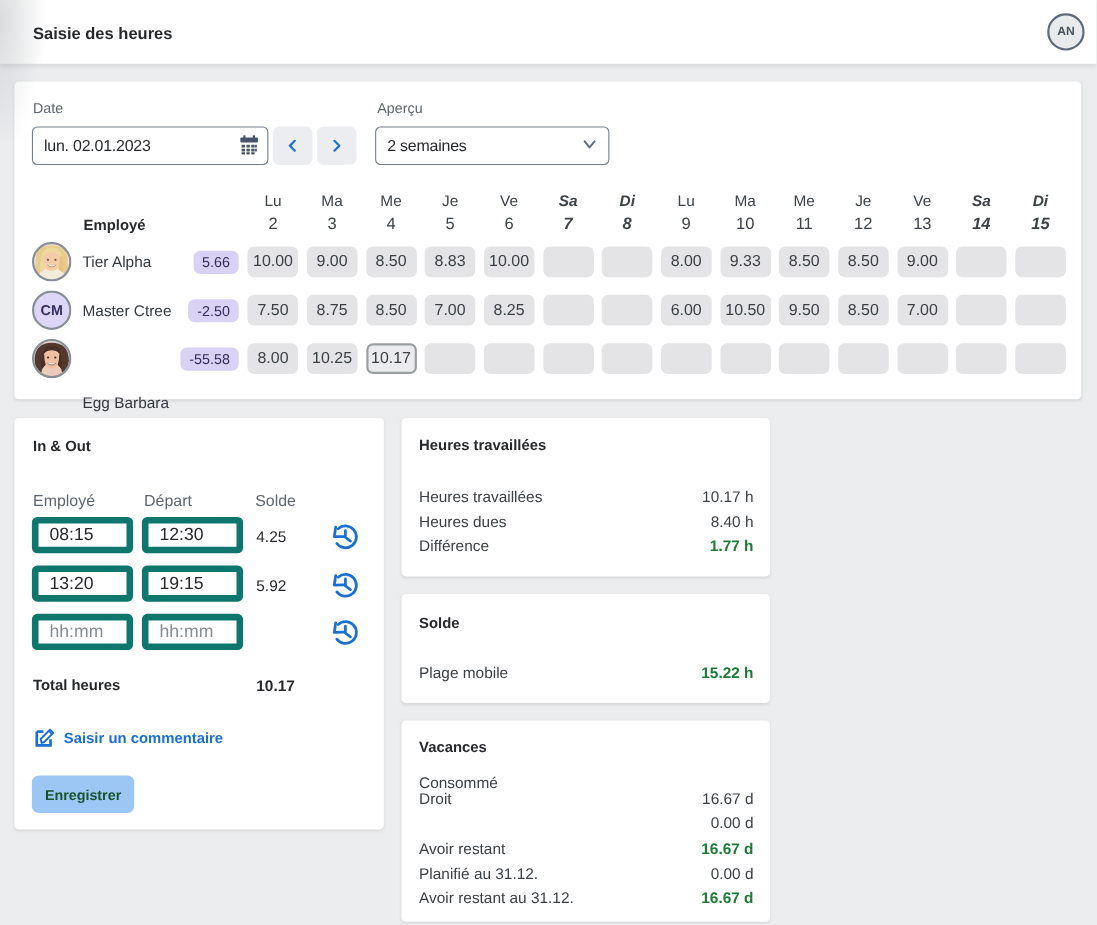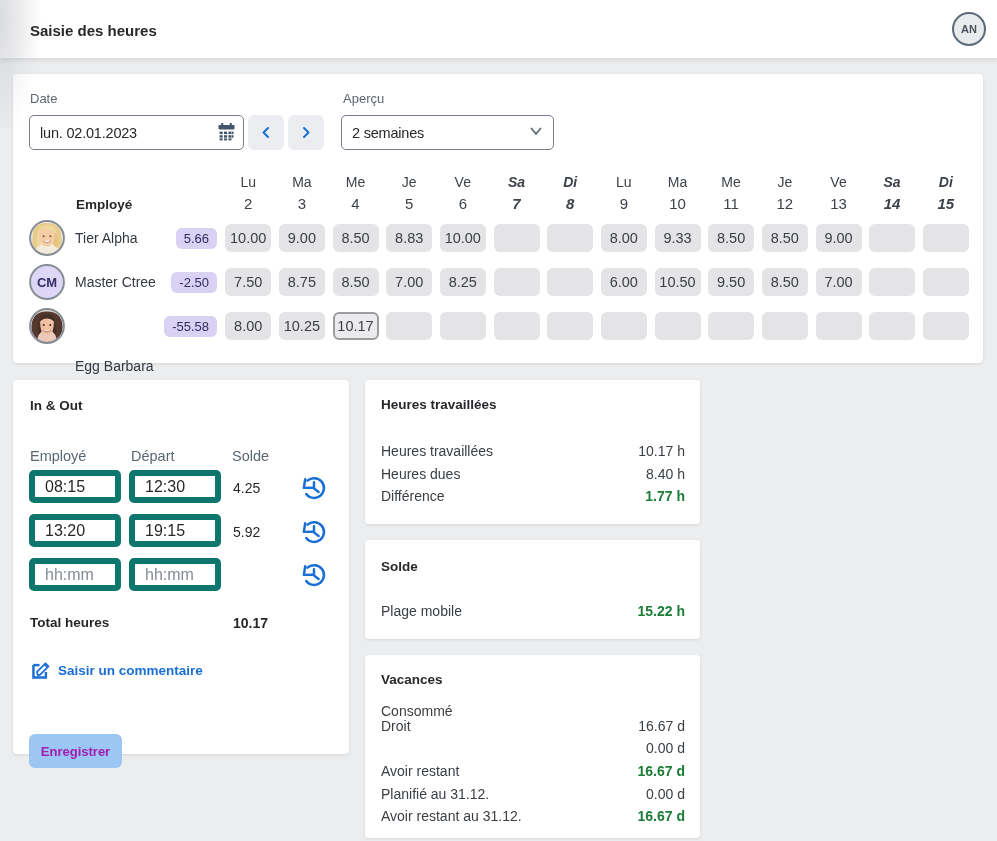--- a/index.html
+++ b/index.html
@@ -37,21 +37,21 @@
 .avatar { position:absolute; left:29px; width:36px; height:36px; border-radius:50%; }
 .emp-lbl { position:absolute; left:30px; top:197px; font-size:13.5px; font-weight:bold; color:#26282b;margin-left:46px; }
 
 
 .inout-title { position:absolute; left:30px; top:398px; font-size:13.5px; font-weight:bold; color:#26282b; }
 .io-lbl { position:absolute; font-size:14.5px; color:#5c6670; }
 .io-input { position:absolute; width:92px; height:33px; background:#fff; border:6px solid #0f766e; border-radius:5px; font-size:16px; color:#26282b; display:flex; align-items:center; padding-left:10px; }
 .io-input.ph { color:#848c95; }
 .solde-val { position:absolute; left:233px; font-size:14px; color:#26282b; }
 .hist { position:absolute; left:301px; width:26px; height:26px; }
-.btn-save { position:absolute; left:29px; top:734px; width:93px; height:34px; background:#9cc6f3; border-radius:6px; color:#a21caf; font-size:13px; font-weight:bold; display:flex; align-items:center; justify-content:center; }
+.btn-save { position:absolute; left:29px; top:705px; width:93px; height:34px; background:#9cc6f3; border-radius:6px; color:#14532d; font-size:13px; font-weight:bold; display:flex; align-items:center; justify-content:center; }
 .link-comment { position:absolute; left:58px; top:663px; font-size:13.5px; font-weight:bold; color:#1a6fd4; }
 
 
 .rc-title { position:absolute; left:381px; font-size:13.5px; font-weight:bold; color:#26282b; }
 .rc-lbl { position:absolute; left:381px; font-size:14px; color:#3b4045; }
 .rc-val { position:absolute; right:312px; font-size:14px; color:#3b4045; }
 .green { color:#1b7d35; font-weight:bold; }
 </style>
 </head>
 <body>

